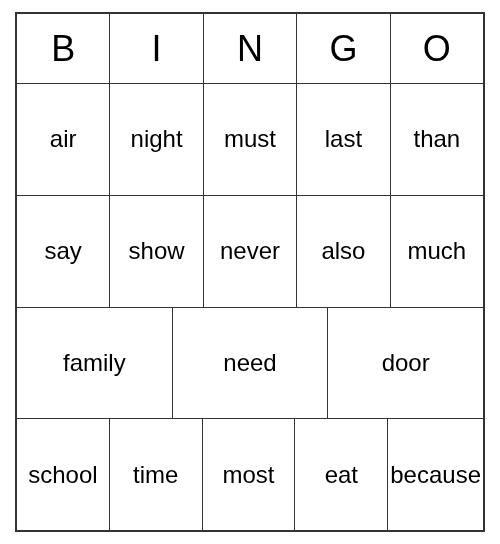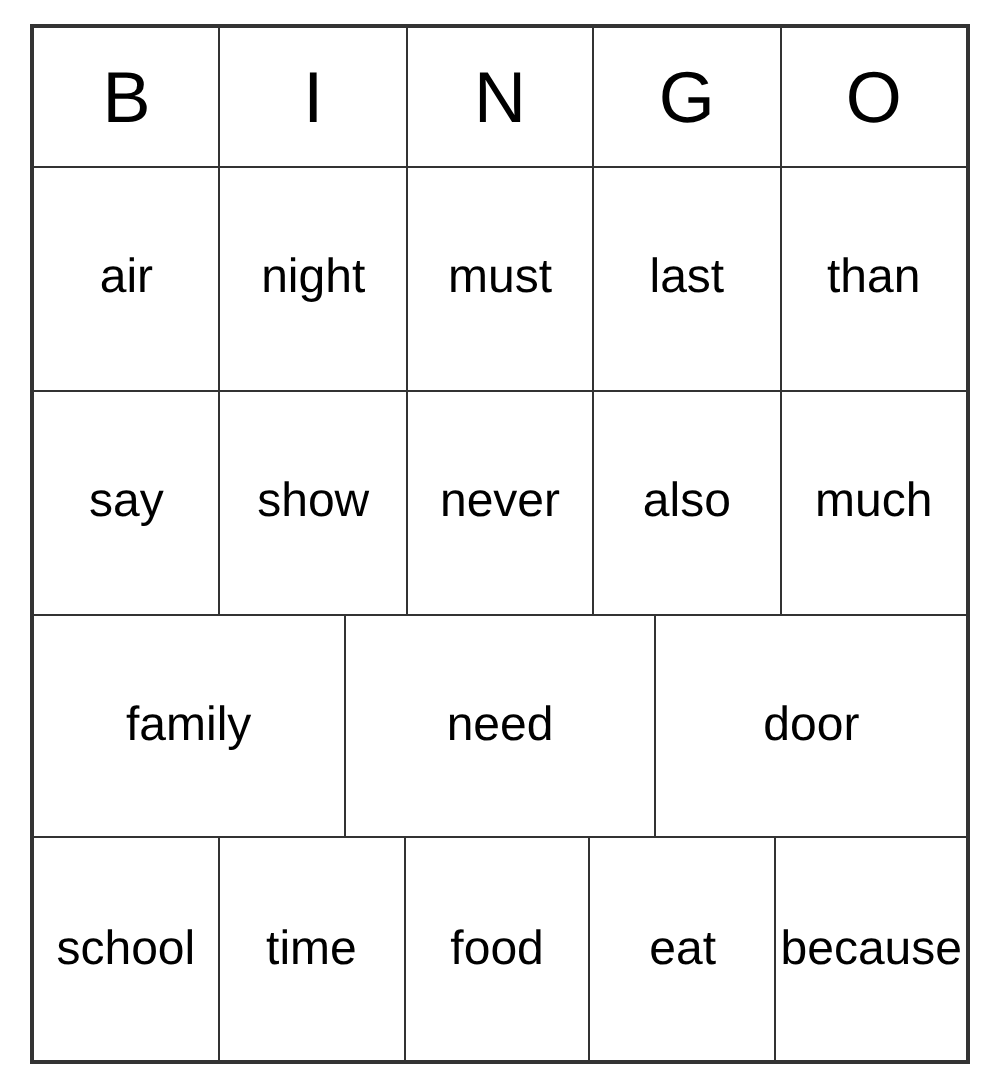--- a/index.html
+++ b/index.html
@@ -103,18 +103,18 @@
         <div class="bingo-cell">much</div>
       </div>
       <div class="bingo-row">
         <div class="bingo-cell">family</div>
         <div class="bingo-cell">need</div>
         <div class="bingo-cell">door</div>
       </div>
       <div class="bingo-row">
         <div class="bingo-cell">school</div>
         <div class="bingo-cell">time</div>
-        <div class="bingo-cell">food</div>
+        <div class="bingo-cell">most</div>
         <div class="bingo-cell">eat</div>
         <div class="bingo-cell">because</div>
       </div>
     </div>
 </div>
 
 </body></html>

